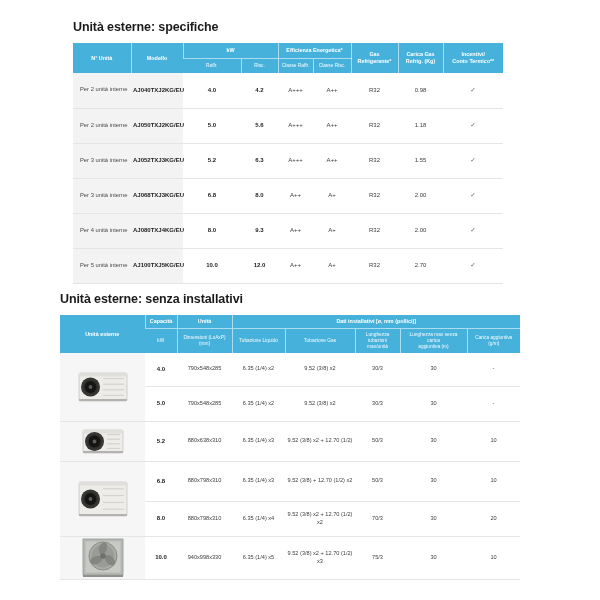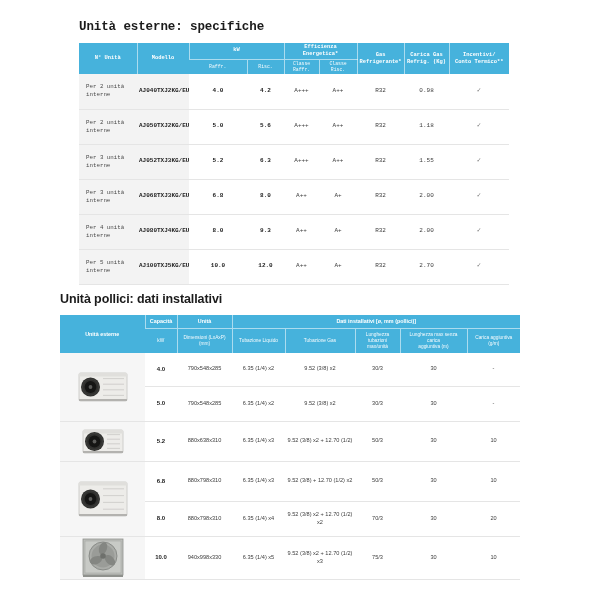--- a/index.html
+++ b/index.html
@@ -2,21 +2,21 @@
 <html><head>
 <meta charset="utf-8">
 <style>
   * { box-sizing: border-box; }
   html,body { margin:0; padding:0; }
   body {
     width:600px; height:600px; background:#ffffff; position:relative; overflow:hidden;
     font-family:"Liberation Sans", sans-serif;
   }
   .section { position:absolute; }
-  #sec1 { left:79px; top:20px; width:430px;font-family:Liberation Mono, monospace; }
+  #sec1 { left:73px; top:20px; width:430px; }
   #sec2 { left:60px; top:292px; width:460px; }
   .title { font-size:12.5px; font-weight:bold; color:#1b1b1b; margin:0 0 9px 0; letter-spacing:-0.1px; }
   table { border-collapse:collapse; table-layout:fixed; width:100%; }
   thead th {
     background:#46b2dc; color:#fff; padding:1px 2px;
     border-left:1px solid rgba(255,255,255,0.55);
     border-top:1px solid rgba(255,255,255,0.55);
     white-space:pre-line; vertical-align:middle; text-align:center; line-height:1.25;
   }
   thead th:first-child { border-left:none; }
@@ -149,21 +149,21 @@
           <td>A+</td>
           <td>R32</td>
           <td>2.70</td>
           <td class="check">✓</td>
         </tr>
       </tbody>
   </table>
 </div>
 
 <div class="section" id="sec2">
-  <h1 class="title">Unità pollici: dati installativi</h1>
+  <h1 class="title">Unità esterne: senza installativi</h1>
   <table class="inst">
     <colgroup>
       <col style="width:85px">
         <col style="width:32px">
         <col style="width:55px">
       <col style="width:53px">
         <col style="width:70px">
         <col style="width:45px">
       <col style="width:67px">
         <col style="width:53px">

